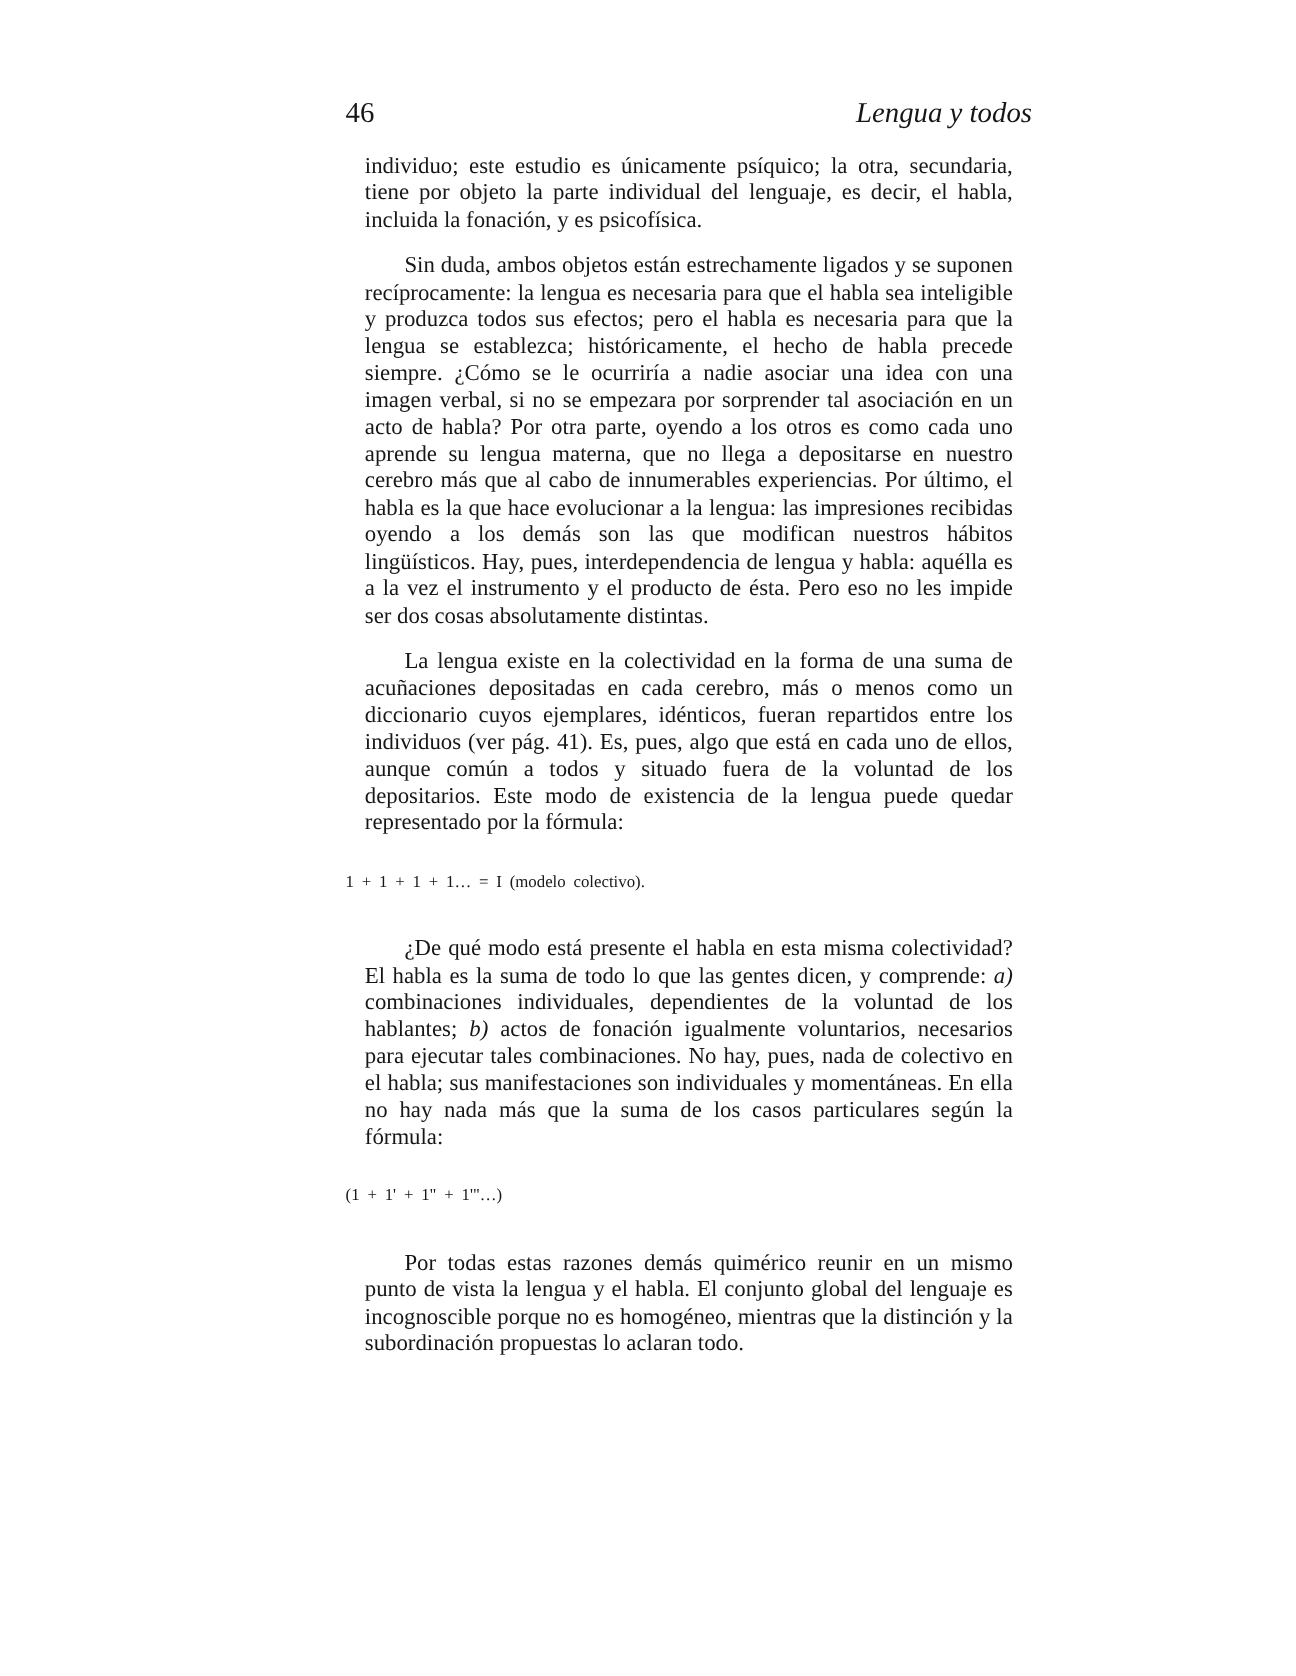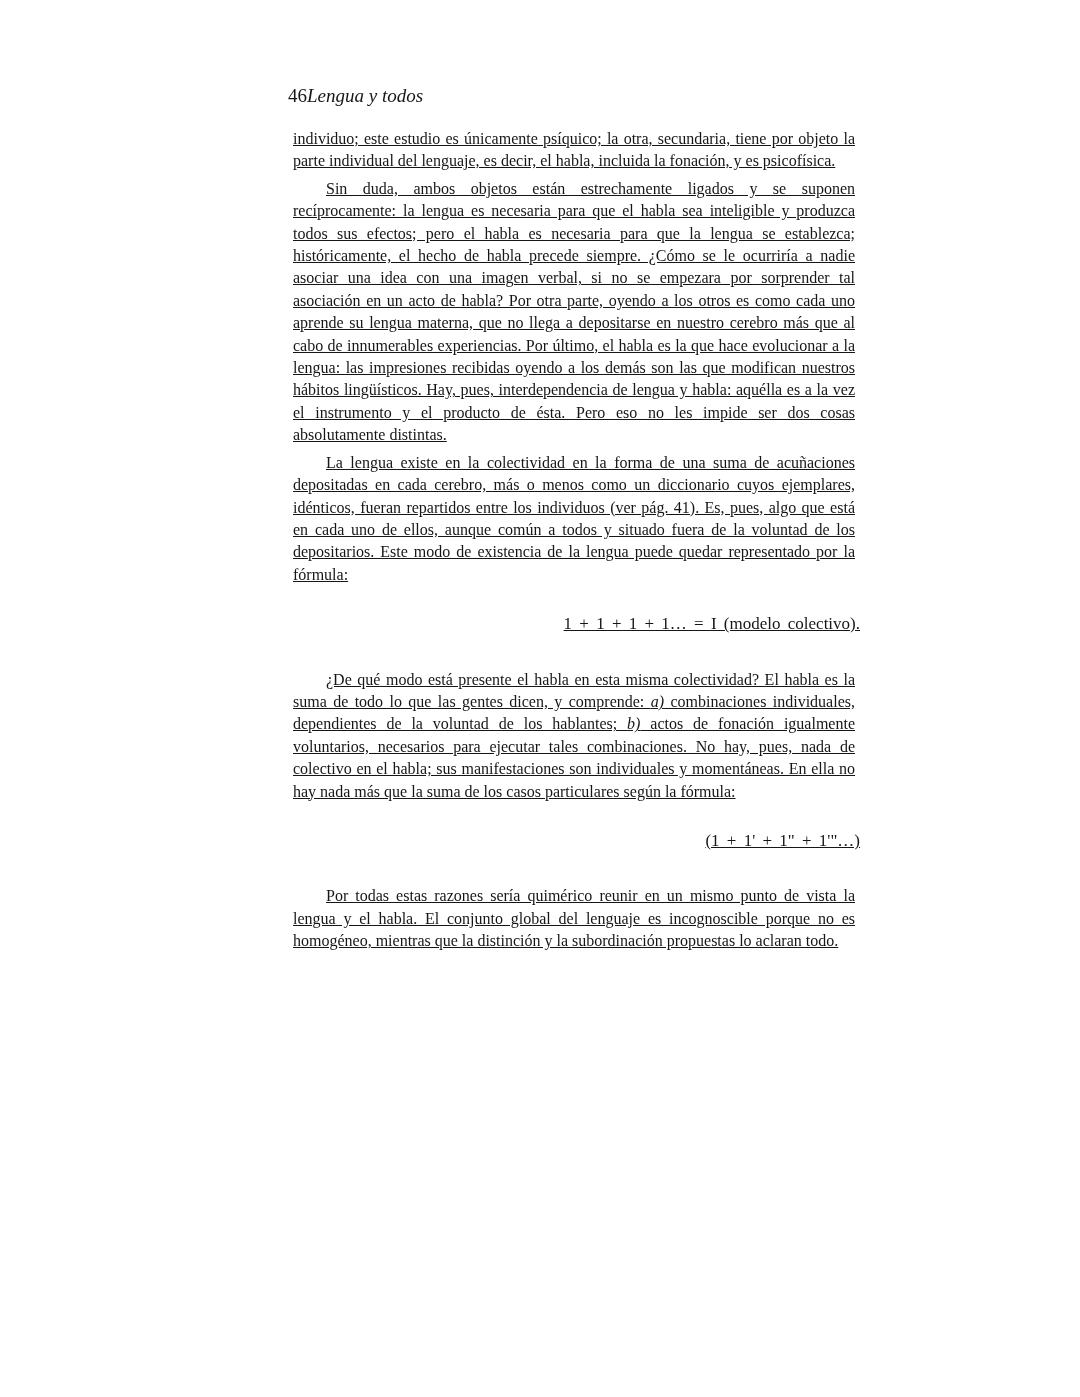--- a/index.html
+++ b/index.html
@@ -21,49 +21,48 @@
     background: #ffffff;
   }
   .content {
     position: absolute;
     left: 288px;
     top: 84px;
     width: 572px;
   }
   .header {
     display: flex;
+    justify-content: space-between;
     align-items: baseline;
-    font-size: 19px;
+    font-size: 24px;
     line-height: 23px;
     margin-bottom: 21px;
   }
   .running-title {
     font-style: italic;
   }
   .para {
-    margin: 5px;
-    font-size: 16px;
+    margin: 16px;
+    font-size: 19px;
     line-height: 22.4px;
     text-align: justify;
     text-justify: inter-word;
-    text-decoration: underline;
   }
   .indent {
     text-indent: 33px;
   }
   .it {
     font-style: italic;
   }
   .formula {
     margin: 27px 0 33px 0;
-    font-size: 17px;
+    font-size: 14px;
     line-height: 22.4px;
-    text-align: right;
+    text-align: left;
     word-spacing: 3px;
-    text-decoration: underline;
   }
 </style>
 </head>
 <body>
 
 <div class="page">
   <div class="content">
 
     <div class="header">
       <span class="page-num">46</span>
@@ -76,17 +75,17 @@
       <p class="para indent">Sin duda, ambos objetos están estrechamente ligados y se suponen recíprocamente: la lengua es necesaria para que el habla sea inteligible y produzca todos sus efectos; pero el habla es necesaria para que la lengua se establezca; históricamente, el hecho de habla precede siempre. ¿Cómo se le ocurriría a nadie asociar una idea con una imagen verbal, si no se empezara por sorprender tal asociación en un acto de habla? Por otra parte, oyendo a los otros es como cada uno aprende su lengua materna, que no llega a depositarse en nuestro cerebro más que al cabo de innumerables experiencias. Por último, el habla es la que hace evolucionar a la lengua: las impresiones recibidas oyendo a los demás son las que modifican nuestros hábitos lingüísticos. Hay, pues, interdependencia de lengua y habla: aquélla es a la vez el instrumento y el producto de ésta. Pero eso no les impide ser dos cosas absolutamente distintas.</p>
 
       <p class="para indent">La lengua existe en la colectividad en la forma de una suma de acuñaciones depositadas en cada cerebro, más o menos como un diccionario cuyos ejemplares, idénticos, fueran repartidos entre los individuos (ver pág. 41). Es, pues, algo que está en cada uno de ellos, aunque común a todos y situado fuera de la voluntad de los depositarios. Este modo de existencia de la lengua puede quedar representado por la fórmula:</p>
 
       <p class="formula">1 + 1 + 1 + 1… = I (modelo colectivo).</p>
 
       <p class="para indent"><span>¿De qué modo está presente el habla en esta misma colectividad? El habla es la suma de todo lo que las gentes dicen, y comprende: </span><span class="it">a)</span><span> combinaciones individuales, dependientes de la voluntad de los hablantes; </span><span class="it">b)</span><span> actos de fonación igualmente voluntarios, necesarios para ejecutar tales combinaciones. No hay, pues, nada de colectivo en el habla; sus manifestaciones son individuales y momentáneas. En ella no hay nada más que la suma de los casos particulares según la fórmula:</span></p>
 
       <p class="formula">(1 + 1' + 1" + 1'"…)</p>
 
-      <p class="para indent">Por todas estas razones sería quimérico reunir en un mismo punto de vista la lengua y el habla. El conjunto global del lenguaje es incognoscible porque no es homogéneo, mientras que la distinción y la subordinación propuestas lo aclaran todo.</p>
+      <p class="para indent">Por todas estas razones demás quimérico reunir en un mismo punto de vista la lengua y el habla. El conjunto global del lenguaje es incognoscible porque no es homogéneo, mientras que la distinción y la subordinación propuestas lo aclaran todo.</p>
     </div>
 
   </div>
 </div>
 
 </body></html>

